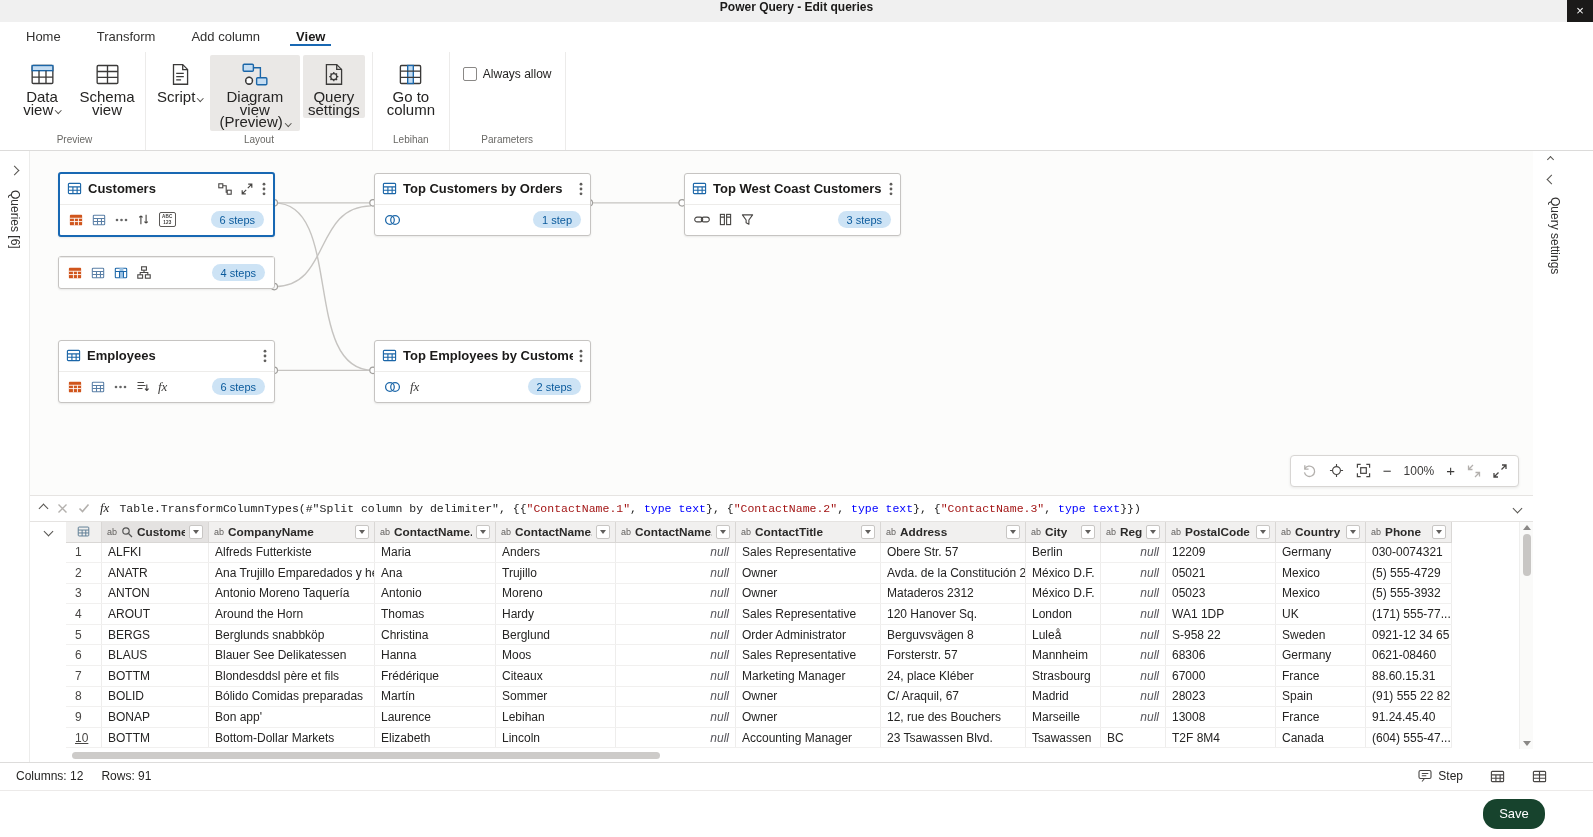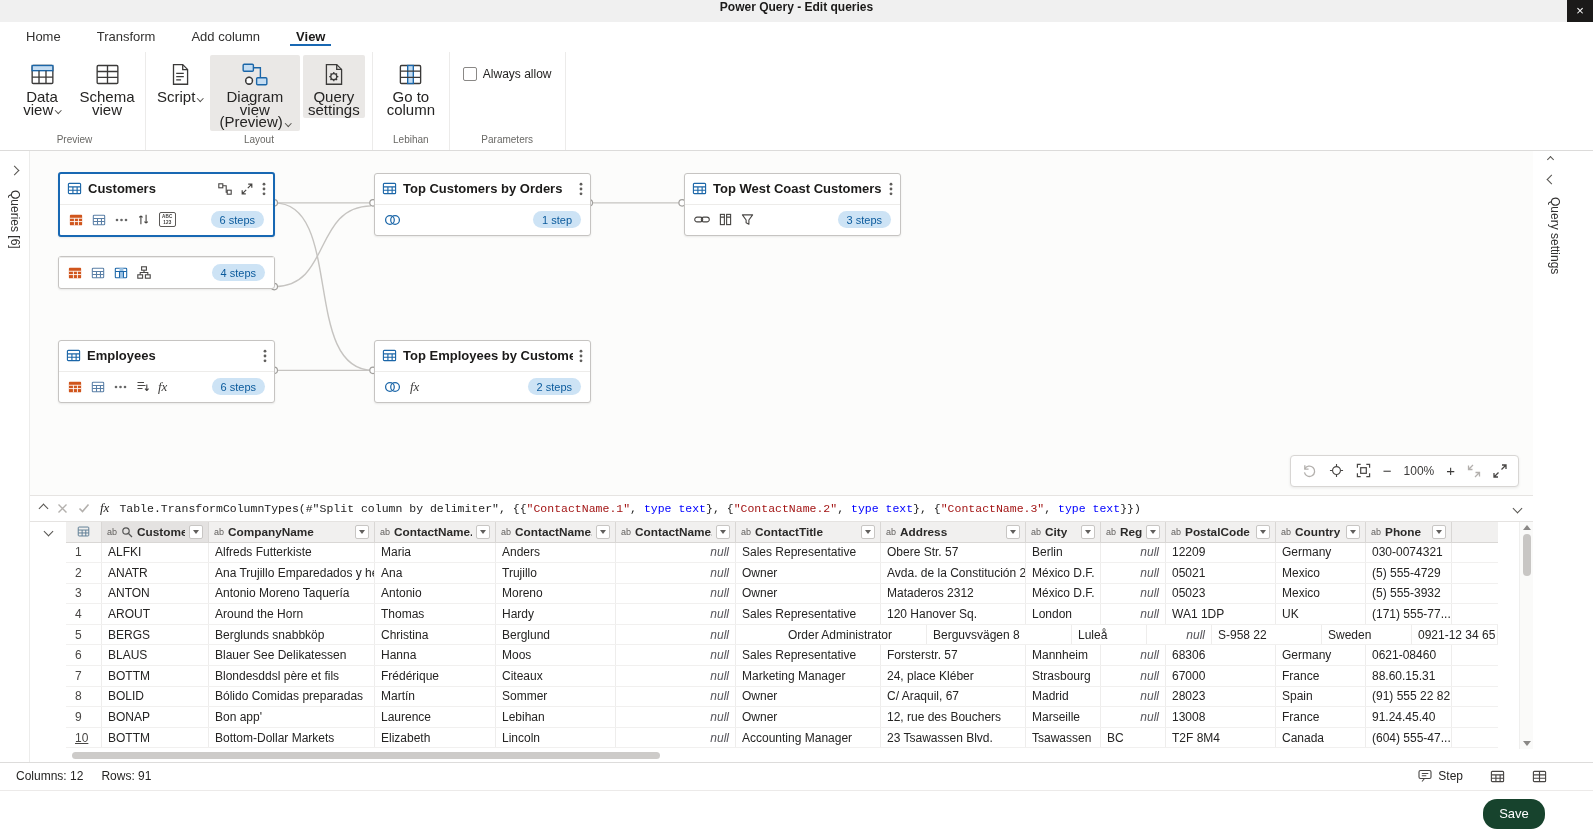--- a/index.html
+++ b/index.html
@@ -711,21 +711,21 @@
                 <div class="gc" style="width: 90px;">UK</div>
                 <div class="gc" style="width: 86px;">(171) 555-77...</div>
               </div>
               <div class="grow">
                 <div class="gc num" style="width: 36px;">5</div>
                 <div class="gc" style="width: 107px;">BERGS</div>
                 <div class="gc" style="width: 166px;">Berglunds snabbköp</div>
                 <div class="gc" style="width: 121px;">Christina</div>
                 <div class="gc" style="width: 120px;">Berglund</div>
                 <div class="gc nullc" style="width: 120px;">null</div>
-                <div class="gc" style="width: 145px; margin-left: 46px;">Order Administrator</div>
+                <div class="gc" style="width: 145px;">Order Administrator</div>
                 <div class="gc" style="width: 145px;">Berguvsvägen 8</div>
                 <div class="gc" style="width: 75px;">Luleå</div>
                 <div class="gc nullc" style="width: 65px;">null</div>
                 <div class="gc" style="width: 110px;">S-958 22</div>
                 <div class="gc" style="width: 90px;">Sweden</div>
                 <div class="gc" style="width: 86px;">0921-12 34 65</div>
               </div>
               <div class="grow">
                 <div class="gc num" style="width: 36px;">6</div>
                 <div class="gc" style="width: 107px;">BLAUS</div>

